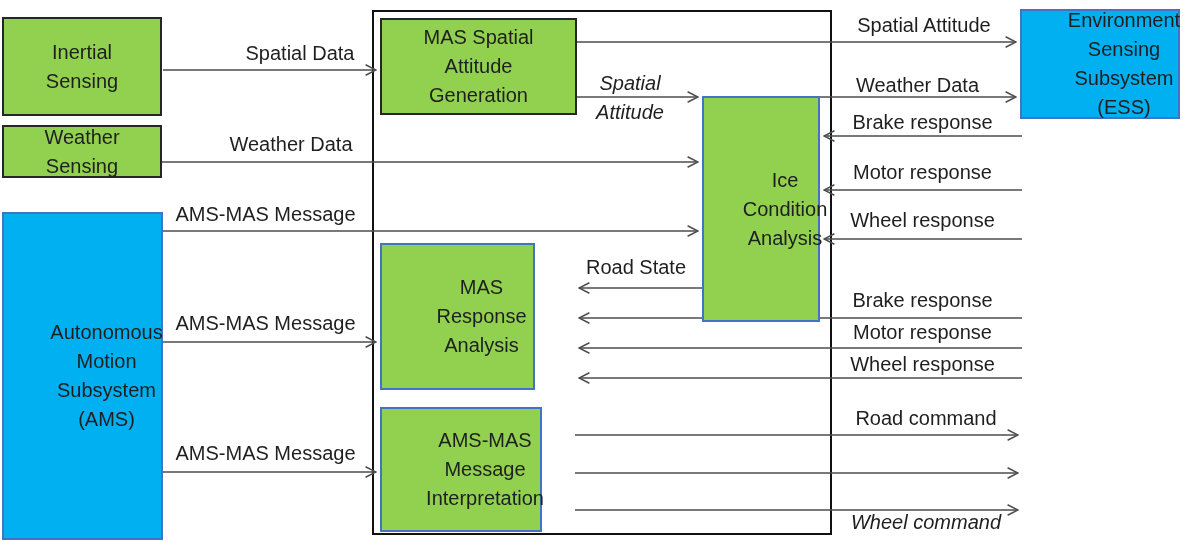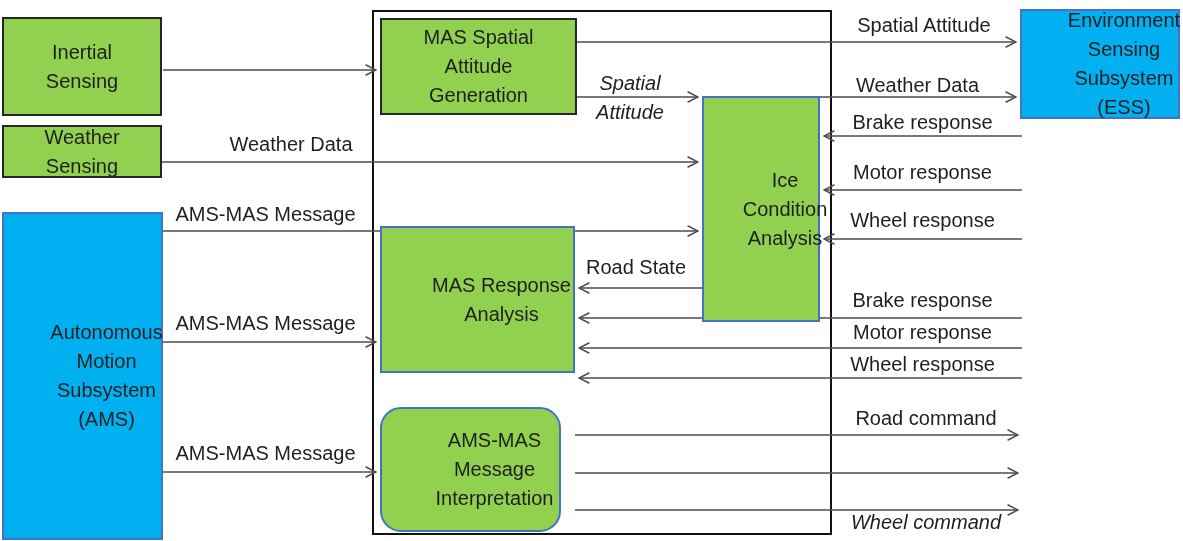--- a/index.html
+++ b/index.html
@@ -88,32 +88,33 @@
 (AMS)</div>
 
   <div class="box green border-dark" style="left:380px;top:18px;width:197px;height:97px;">MAS Spatial
 Attitude
 Generation</div>
 
   <div class="box green border-blue" style="left:702px;top:71px;width:118px;height:226px;margin-top:25px;">Ice
 Condition
 Analysis</div>
 
-  <div class="box green border-blue" style="left:380px;top:226px;width:195px;height:147px;">MAS Response
+  <div class="box green border-blue" style="left:380px;top:243px;width:155px;height:147px;">MAS Response
 Analysis</div>
 
-  <div class="box green border-blue" style="left:380px;top:407px;width:181px;height:125px;border-radius:21px;">AMS-MAS
+  <div class="box green border-blue" style="left:380px;top:407px;width:162px;height:125px;">AMS-MAS
 Message
 Interpretation</div>
 
   <div class="box blue border-blue" style="left:1020px;top:9px;width:160px;height:110px;">Environment
 Sensing
 Subsystem
 (ESS)</div>
 
+  <div class="elabel" style="left:210px;top:41px;width:180px;">Spatial Data</div>
   <div class="elabel" style="left:201px;top:132px;width:180px;">Weather Data</div>
   <div class="elabel" style="left:168px;top:202px;width:195px;">AMS-MAS Message</div>
   <div class="elabel" style="left:582px;top:69px;width:96px;line-height:29px;font-style:italic;">Spatial
 Attitude</div>
   <div class="elabel" style="left:840px;top:13px;width:168px;">Spatial Attitude</div>
   <div class="elabel" style="left:840px;top:73px;width:155px;">Weather Data</div>
   <div class="elabel" style="left:840px;top:110px;width:165px;">Brake response</div>
   <div class="elabel" style="left:840px;top:160px;width:165px;">Motor response</div>
   <div class="elabel" style="left:840px;top:208px;width:165px;">Wheel response</div>
   <div class="elabel" style="left:580px;top:255px;width:112px;">Road State</div>

